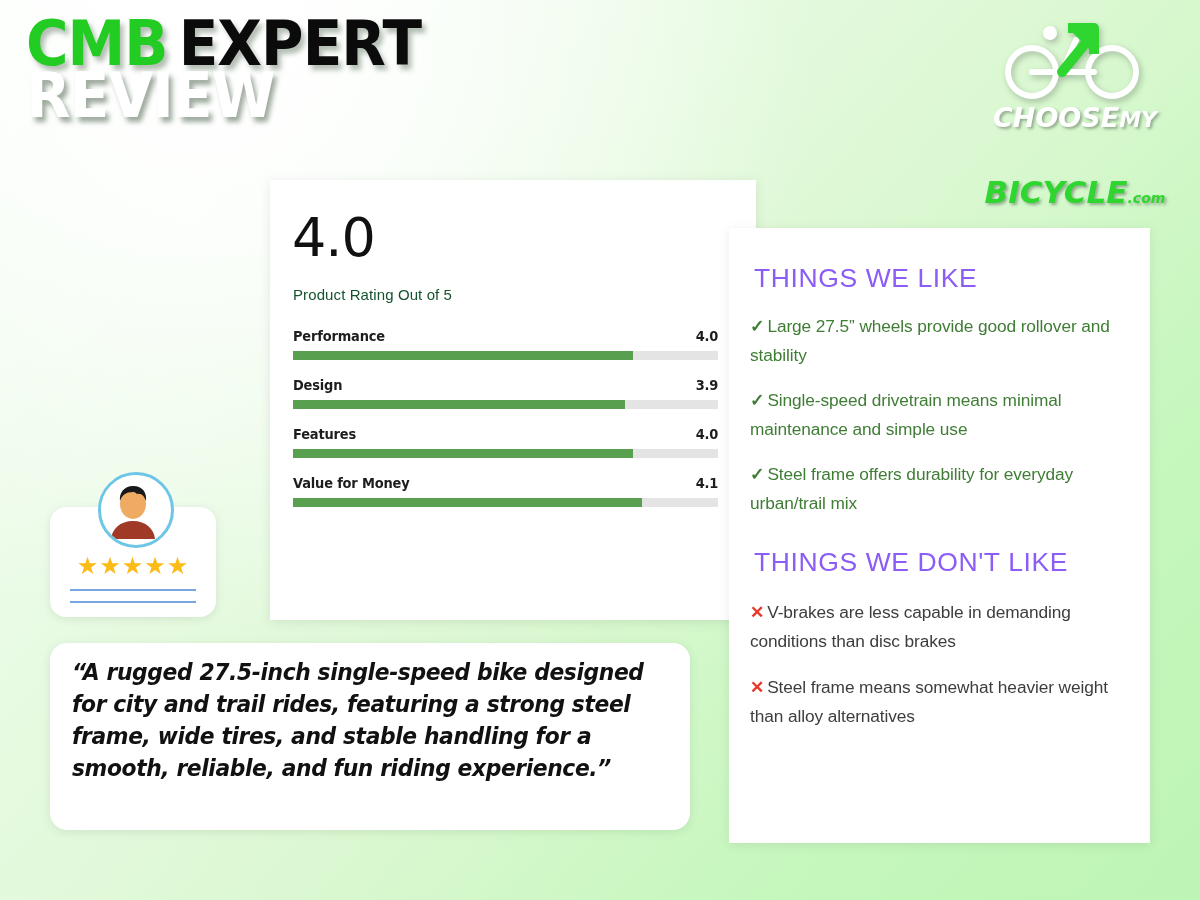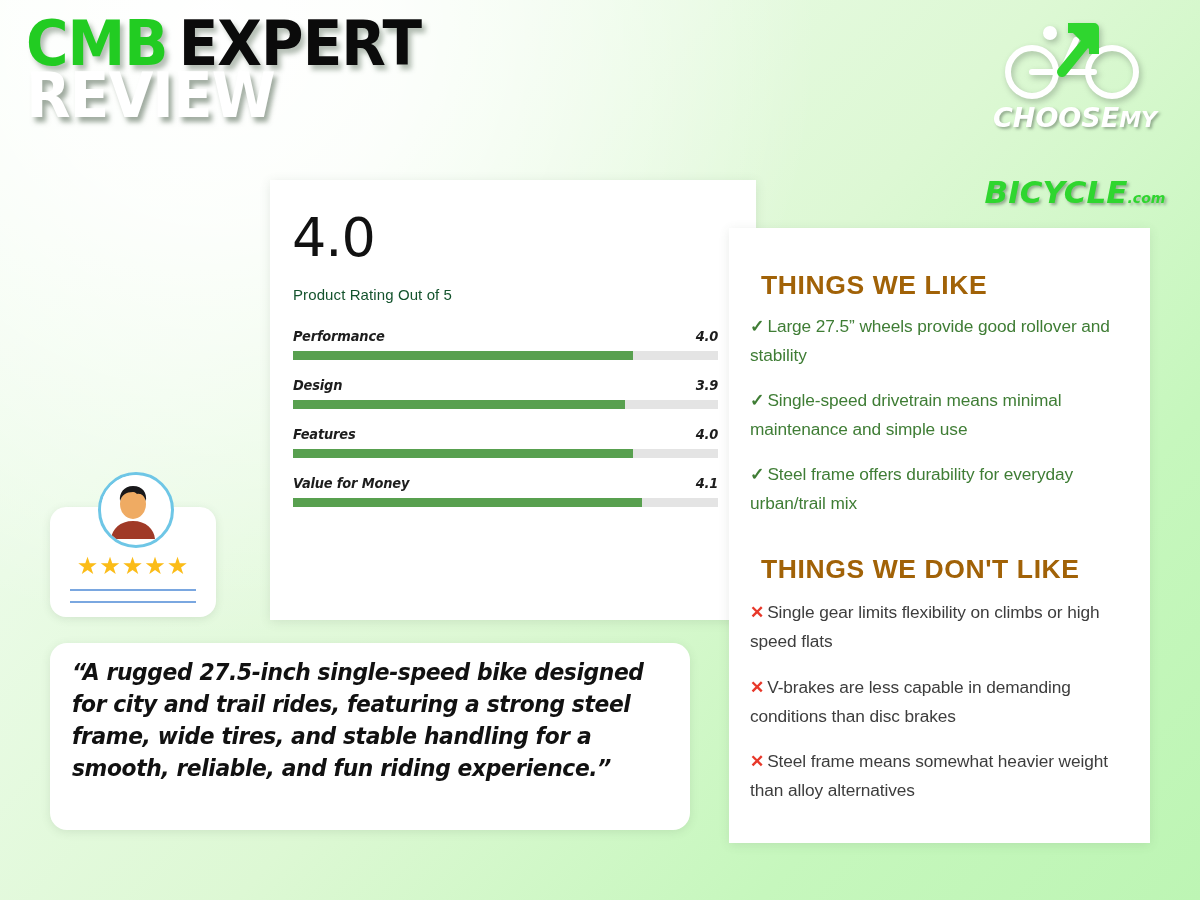--- a/index.html
+++ b/index.html
@@ -101,21 +101,20 @@
     top: 106px;
     font-size: 15px;
     color: #14532d;
     letter-spacing: 0.1px;
   }
   #metrics {
     position: absolute;
     left: 23px;
     top: 148px;
     right: 38px;
-    font-style: italic;
   }
   .metric { margin-bottom: 17px; }
   .metric-head {
     display: flex;
     justify-content: space-between;
     align-items: baseline;
     font-family: "DejaVu Sans", sans-serif;
     font-weight: bold;
     font-size: 14px;
     color: #1d1d1d;
@@ -210,24 +209,24 @@
     position: absolute;
     left: 729px;
     top: 228px;
     width: 421px;
     height: 615px;
     background: #ffffff;
     box-shadow: 0 2px 10px rgba(70,90,70,0.12);
   }
   .verdict-heading {
     font-size: 26.5px;
-    color: #a16207;
+    color: #8b5cf6;
     letter-spacing: 0.6px;
-    font-weight: bold;
-    margin: 11px;
+    font-weight: normal;
+    margin: 4px;
   }
   #likes-heading { position: absolute; left: 21px; top: 31px; }
   #dislikes-heading { position: absolute; left: 21px; top: 315px; }
   #likes-list { position: absolute; left: 21px; top: 84px; right: 21px; }
   #dislikes-list { position: absolute; left: 21px; top: 370px; right: 24px; }
   .verdict-item {
     font-size: 17.3px;
     line-height: 1.65;
     margin-bottom: 17px;
     letter-spacing: -0.1px;
@@ -337,19 +336,18 @@
 
   <div id="verdict-panel">
     <h2 class="verdict-heading" id="likes-heading">THINGS WE LIKE</h2>
     <div id="likes-list">
         <div class="verdict-item like-item"><span class="mark mark-check">✓</span><span>Large 27.5” wheels provide good rollover and stability</span></div>
         <div class="verdict-item like-item"><span class="mark mark-check">✓</span><span>Single-speed drivetrain means minimal maintenance and simple use</span></div>
         <div class="verdict-item like-item"><span class="mark mark-check">✓</span><span>Steel frame offers durability for everyday urban/trail mix</span></div>
       </div>
     <h2 class="verdict-heading" id="dislikes-heading">THINGS WE DON'T LIKE</h2>
     <div id="dislikes-list">
-        <div class="verdict-item dislike-item"><span class="mark mark-x">✕</span><span>Single gear limits flexibility on climbs or high speed flats</span></div>
         <div class="verdict-item dislike-item"><span class="mark mark-x">✕</span><span>V-brakes are less capable in demanding conditions than disc brakes</span></div>
         <div class="verdict-item dislike-item"><span class="mark mark-x">✕</span><span>Steel frame means somewhat heavier weight than alloy alternatives</span></div>
       </div>
   </div>
 
 </div>
 
 </body></html>

